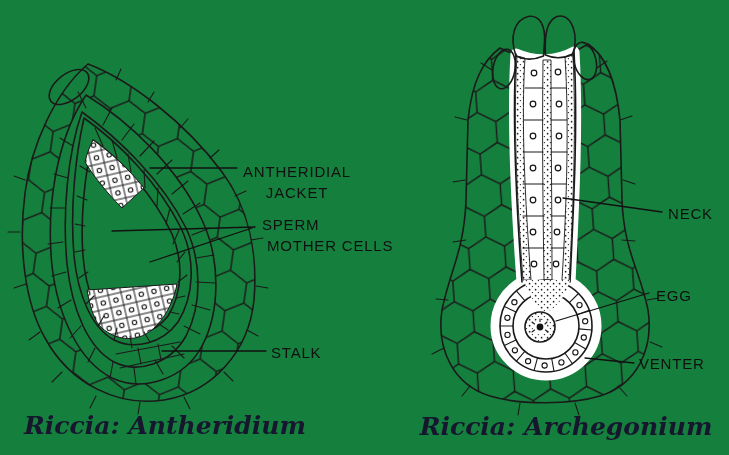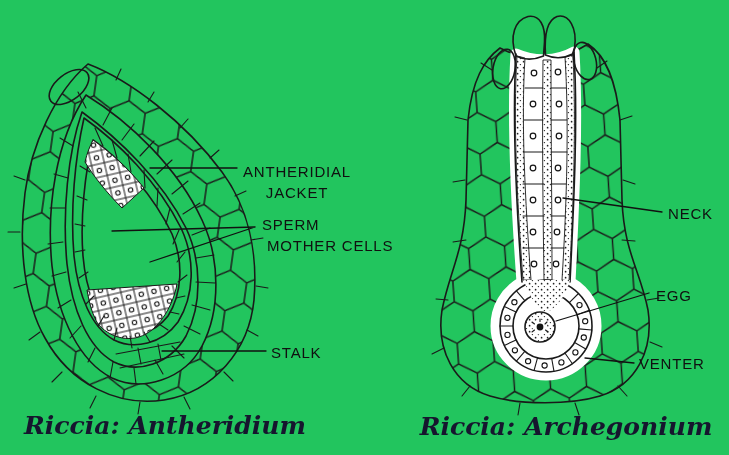--- a/index.html
+++ b/index.html
@@ -1,17 +1,17 @@
 <!DOCTYPE html>
 <html><head>
 <meta charset="utf-8">
 <style>
   html,body{margin:0;padding:0;background:#ffffff;}
   .stage{
-    position:relative;width:729px;height:455px;background:#22c55e;
+    position:relative;width:729px;height:455px;background:#15803d;
     font-family:"Liberation Sans",sans-serif;overflow:hidden;
   }
   svg{display:block;}
   .cellwall{stroke:#1a1a1a;stroke-width:1.6;fill:none;stroke-linejoin:round;stroke-linecap:round;}
   .thin{stroke:#1a1a1a;stroke-width:1.1;fill:none;stroke-linecap:round;}
   .leader{stroke:#111111;stroke-width:1.3;fill:none;stroke-linecap:round;}
   .lbl{font-family:"Liberation Sans",sans-serif;font-size:15px;letter-spacing:0.8px;fill:#101010;}
   .caption{font-family:"DejaVu Serif","Liberation Serif",serif;font-size:25px;font-weight:bold;font-style:italic;fill:#16162e;}
 </style>
 </head>

